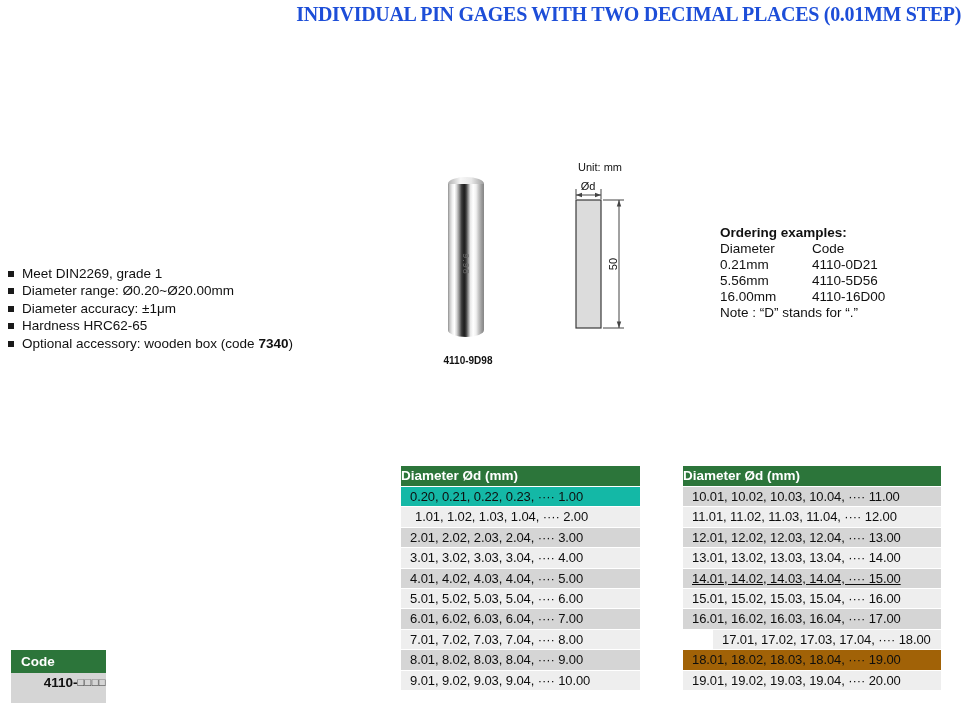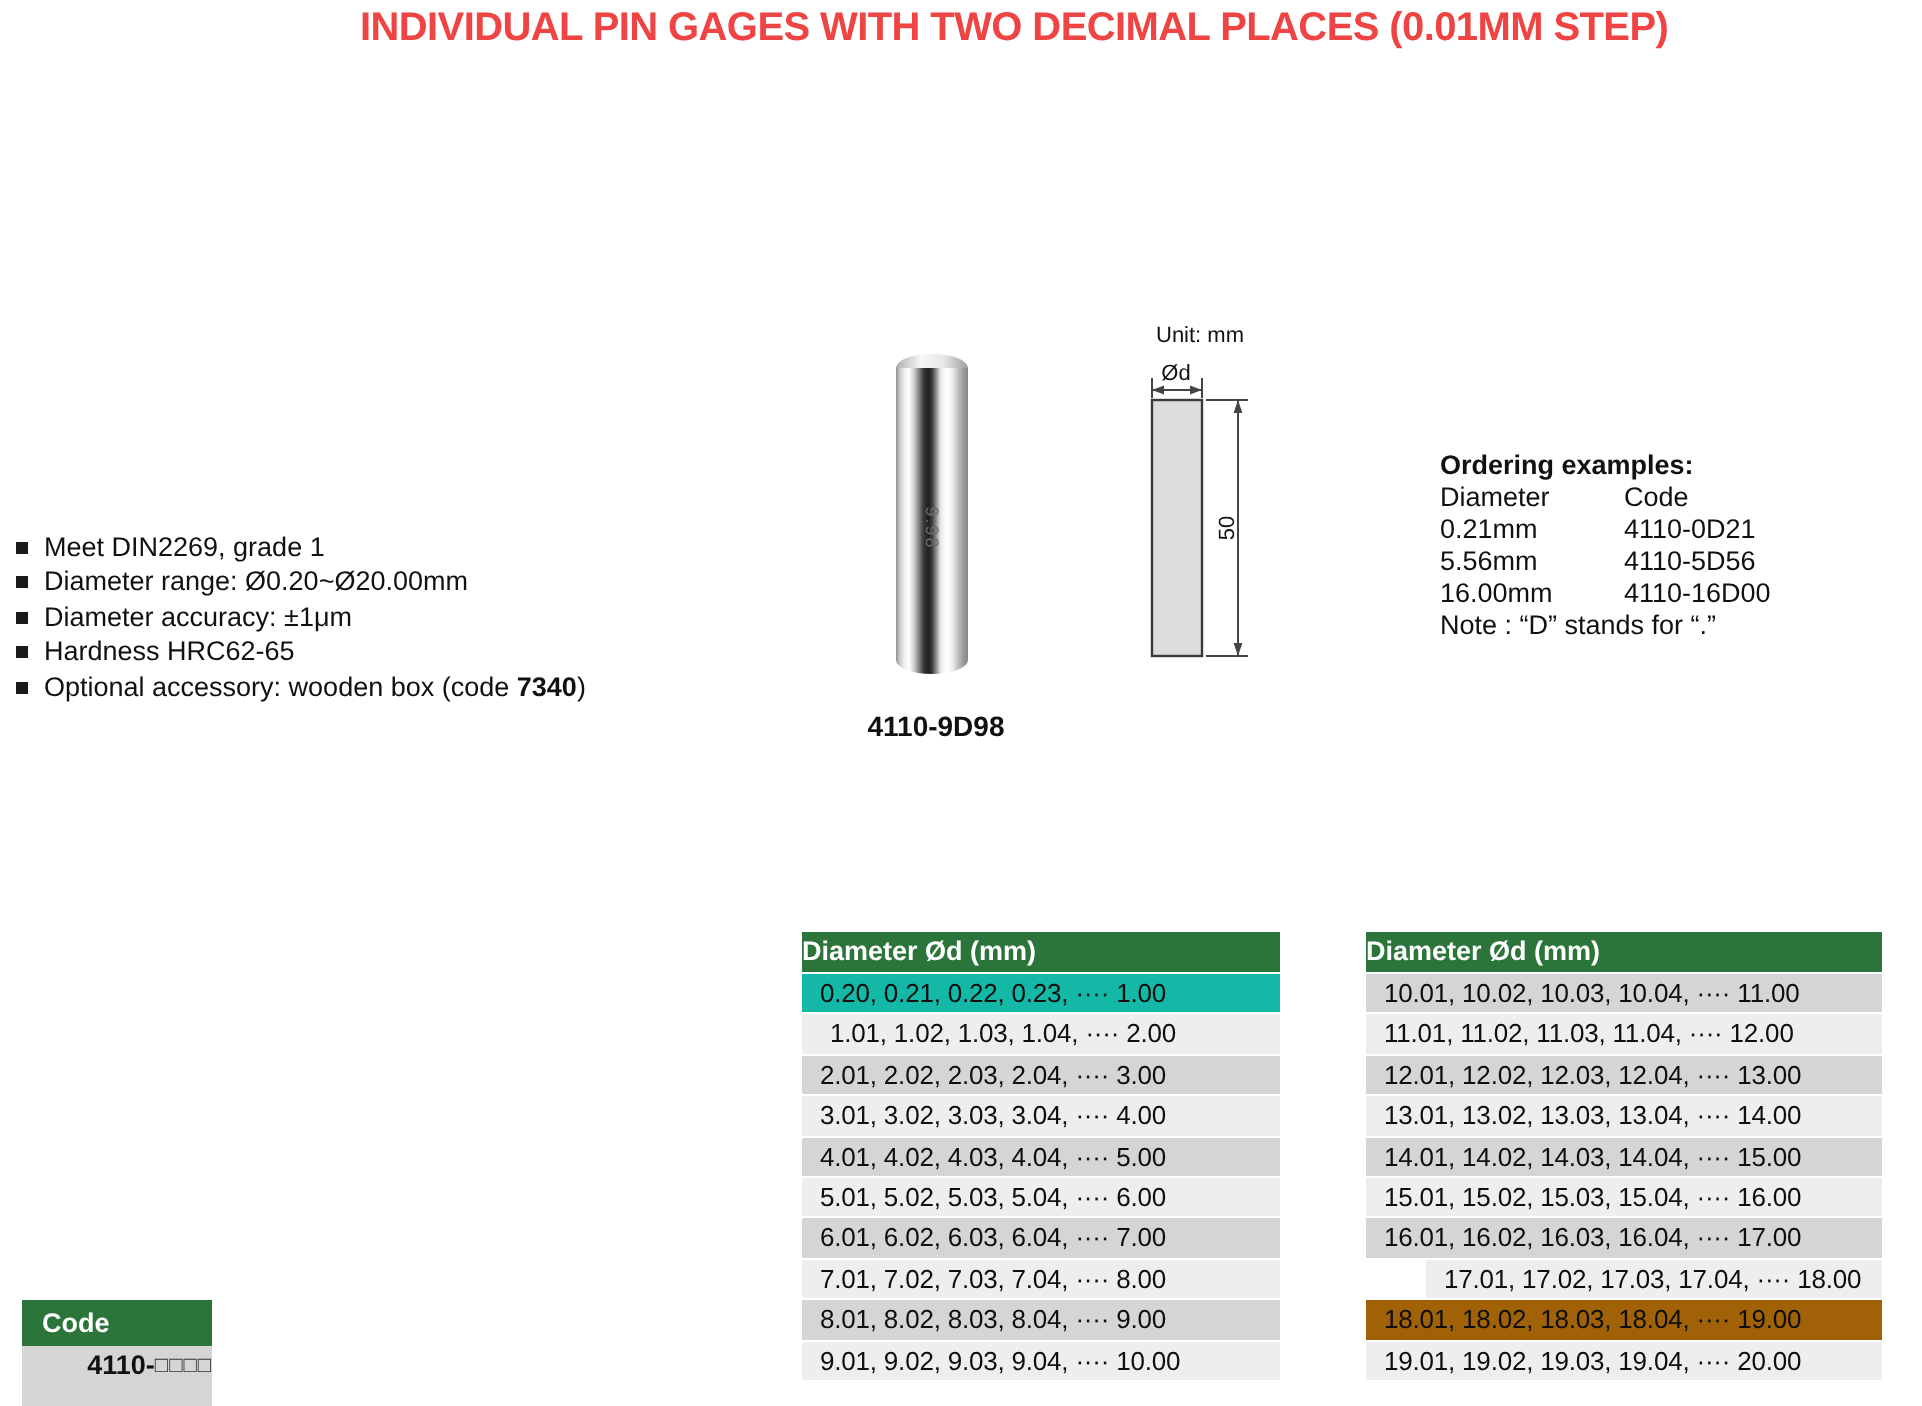--- a/index.html
+++ b/index.html
@@ -2,22 +2,22 @@
 <html><head>
 <meta charset="utf-8">
 <style>
   html,body{margin:0;padding:0;background:#fff;}
   .page{
     position:relative;width:961px;height:703px;background:#ffffff;
     font-family:"Liberation Sans","DejaVu Sans",sans-serif;color:#111;overflow:hidden;
   }
   
   .title{
-    position:absolute;left:180px;top:3px;width:781px;text-align:left;
-    font-size:20px;font-weight:bold;letter-spacing:-0.3px;white-space:nowrap;color:#ef4444;
+    position:absolute;left:180px;top:3px;width:781px;text-align:right;
+    font-size:20px;font-weight:bold;letter-spacing:-0.3px;white-space:nowrap;color:#1d4ed8;font-family:Liberation Serif, serif;
   }
   
   .features{position:absolute;left:8px;top:265px;}
   .feature-item{display:flex;align-items:flex-start;font-size:13.5px;line-height:17.4px;white-space:nowrap;}
   .bullet{flex:none;width:6px;height:6px;background:#1a1a1a;margin:6px 8px 0 0;}
   .feature-item b{font-weight:bold;}
   
   .pin{position:absolute;left:448px;top:177px;width:36px;height:160px;}
   .pin-body{
     position:absolute;left:0;top:7px;width:36px;height:153px;
@@ -28,21 +28,21 @@
   }
   .pin-cap{
     position:absolute;left:0;top:0;width:36px;height:14px;border-radius:50%;
     background:linear-gradient(90deg,#b0b0b0,#f7f7f7 35%,#e8e8e8 65%,#9f9f9f);
     box-shadow:inset 0 -1px 1px rgba(0,0,0,.25);
   }
   .pin-engraving{
     position:absolute;left:50%;top:52%;transform:translate(-50%,-50%) rotate(90deg);
     font-size:9px;color:#6b6b6b;letter-spacing:1px;white-space:nowrap;
   }
-  .pin-label{position:absolute;left:418px;top:355px;width:100px;text-align:center;font-size:14px;font-weight:bold;white-space:nowrap;}
+  .pin-label{position:absolute;left:418px;top:355px;width:100px;text-align:center;font-size:10px;font-weight:bold;white-space:nowrap;}
   
   .drawing{position:absolute;left:556px;top:158px;}
   
   .ordering{position:absolute;left:720px;top:225px;font-size:13.5px;line-height:16px;}
   .ordering-title{font-weight:bold;}
   .ordering-grid{display:grid;grid-template-columns:92px auto;}
   .ordering-grid div{white-space:nowrap;}
   .ordering-note{white-space:nowrap;}
   
   .dtable{position:absolute;top:466px;}
@@ -149,21 +149,21 @@
     <div class="trow" style="background: rgb(213, 213, 213);">8.01, 8.02, 8.03, 8.04, ···· 9.00</div>
     <div class="trow" style="background: rgb(238, 238, 238);">9.01, 9.02, 9.03, 9.04, ···· 10.00</div>
   </div>
 
   <div class="dtable right">
     <div class="thead" style="background: rgb(44, 117, 58);">Diameter Ød (mm)</div>
     <div class="trow" style="background: rgb(213, 213, 213);">10.01, 10.02, 10.03, 10.04, ···· 11.00</div>
     <div class="trow" style="background: rgb(238, 238, 238);">11.01, 11.02, 11.03, 11.04, ···· 12.00</div>
     <div class="trow" style="background: rgb(213, 213, 213);">12.01, 12.02, 12.03, 12.04, ···· 13.00</div>
     <div class="trow" style="background: rgb(238, 238, 238);">13.01, 13.02, 13.03, 13.04, ···· 14.00</div>
-    <div class="trow" style="background: rgb(213, 213, 213);">14.01, 14.02, 14.03, 14.04, ···· 15.00</div>
+    <div class="trow" style="background: rgb(213, 213, 213); text-decoration: underline;">14.01, 14.02, 14.03, 14.04, ···· 15.00</div>
     <div class="trow" style="background: rgb(238, 238, 238);">15.01, 15.02, 15.03, 15.04, ···· 16.00</div>
     <div class="trow" style="background: rgb(213, 213, 213);">16.01, 16.02, 16.03, 16.04, ···· 17.00</div>
     <div class="trow" style="background: rgb(238, 238, 238); margin-left: 30px;">17.01, 17.02, 17.03, 17.04, ···· 18.00</div>
     <div class="trow" style="background: #a16207;">18.01, 18.02, 18.03, 18.04, ···· 19.00</div>
     <div class="trow" style="background: rgb(238, 238, 238);">19.01, 19.02, 19.03, 19.04, ···· 20.00</div>
   </div>
 
   <div class="codebox">
     <div class="codebox-header" style="background: rgb(44, 117, 58);">Code</div>
     <div class="codebox-row" style="background: rgb(213, 213, 213);"><span>4110-</span><span class="codebox-squares">□□□□</span></div>

